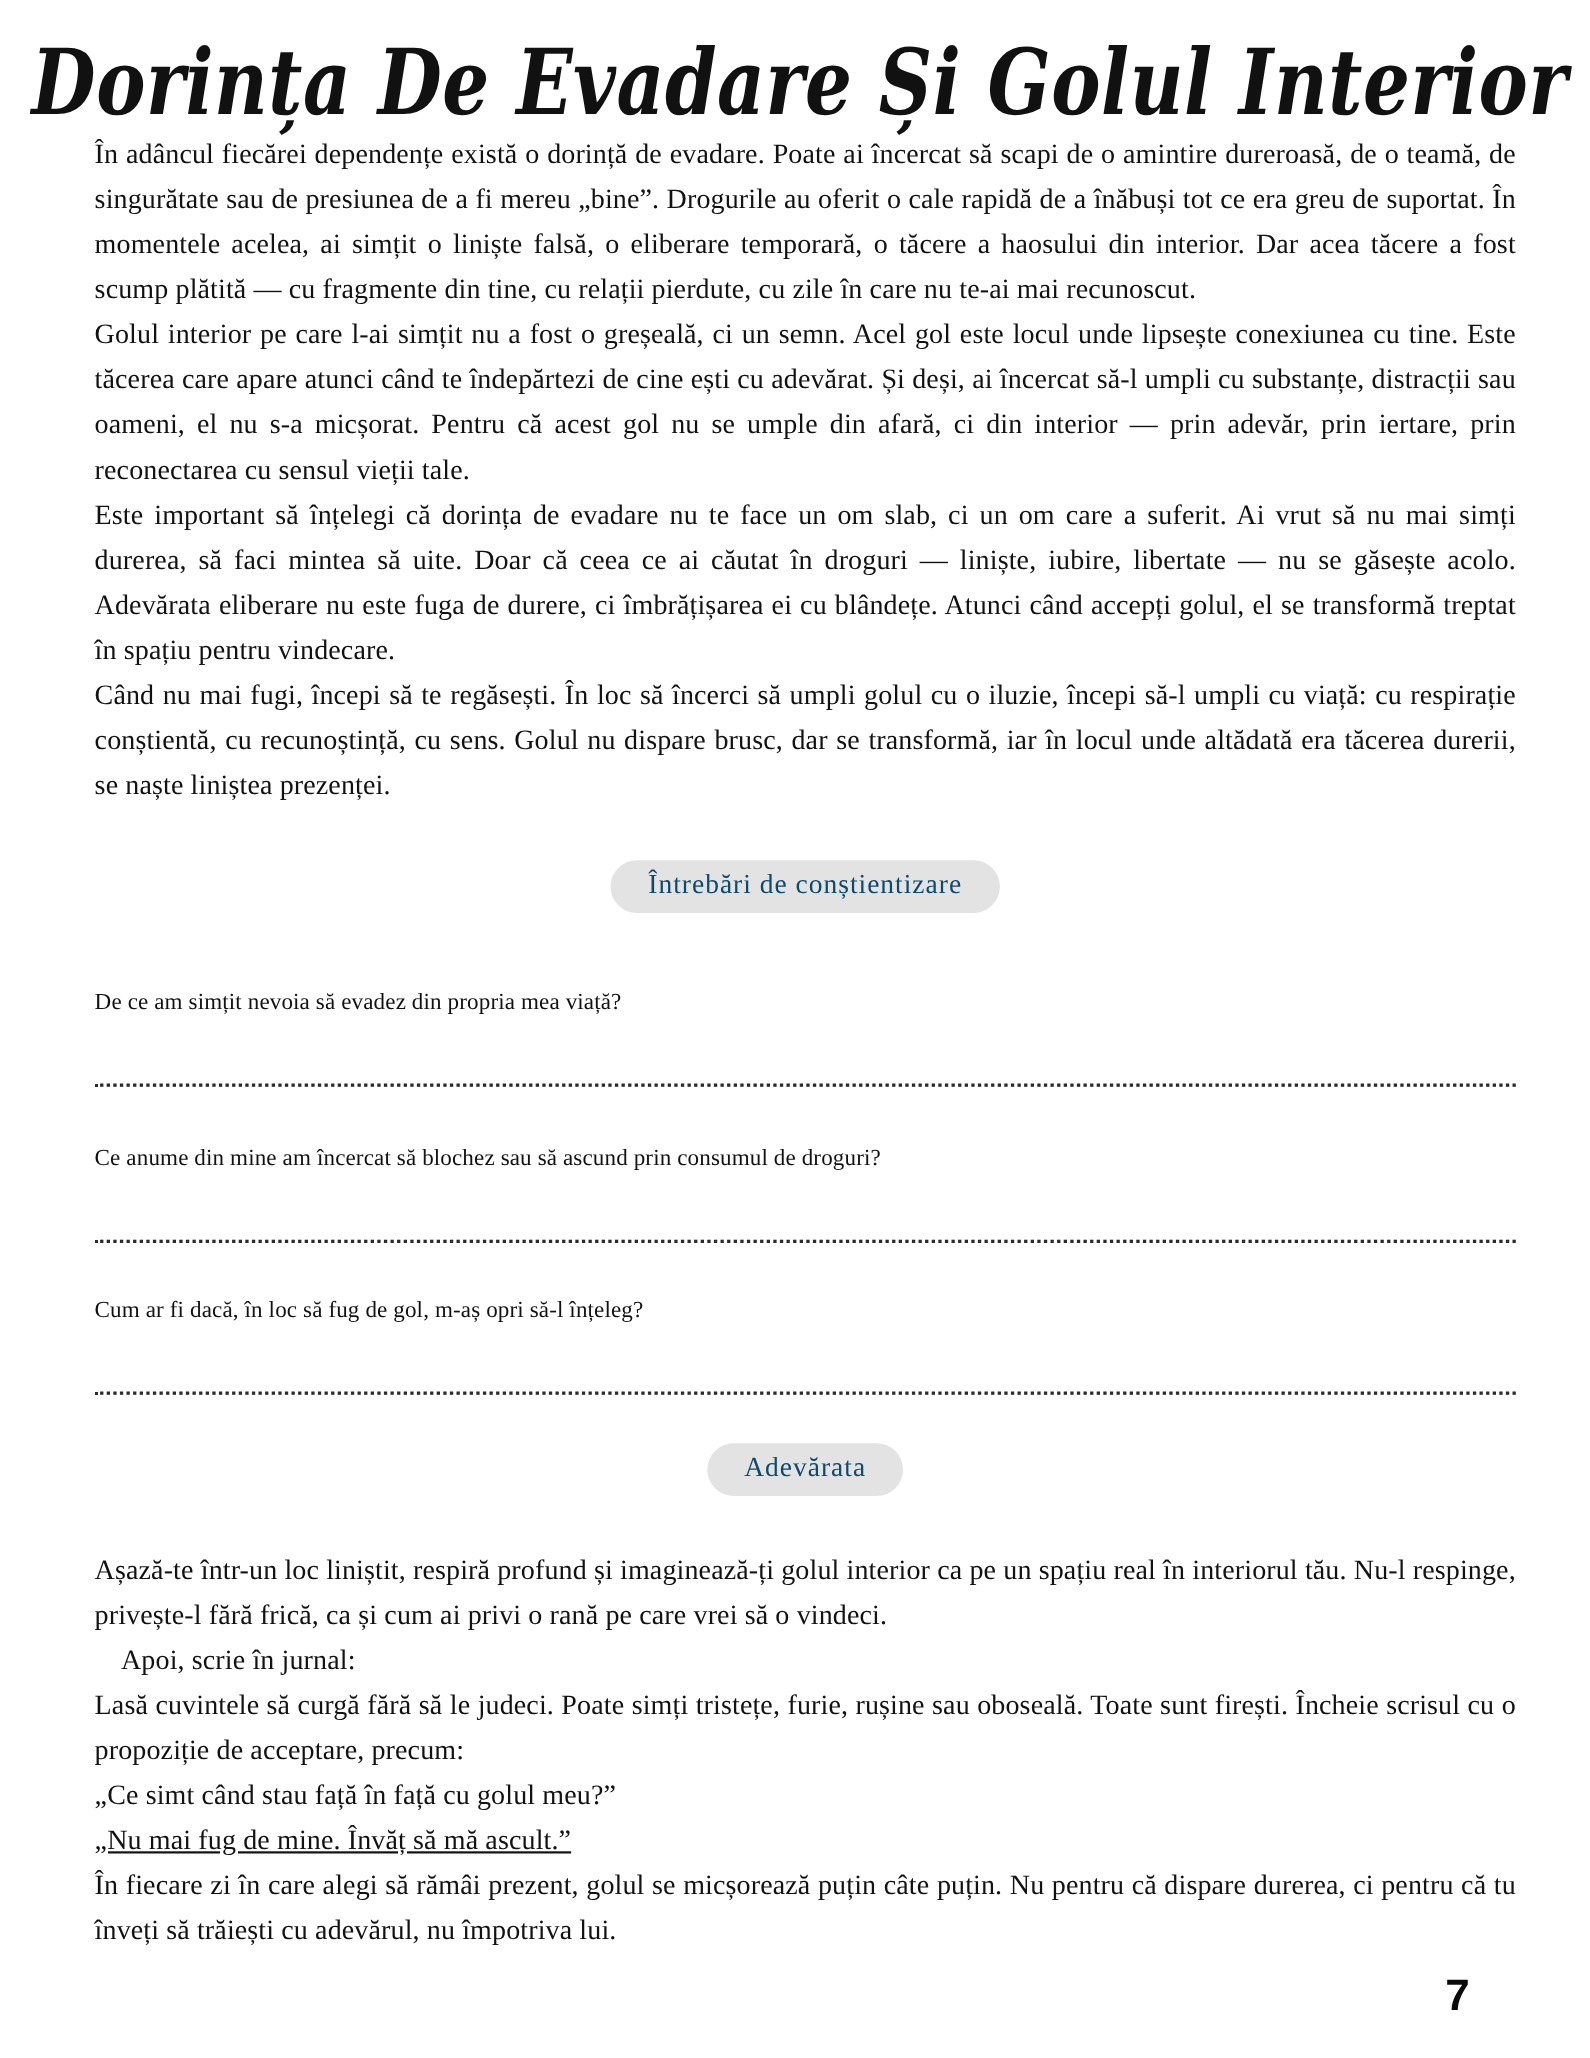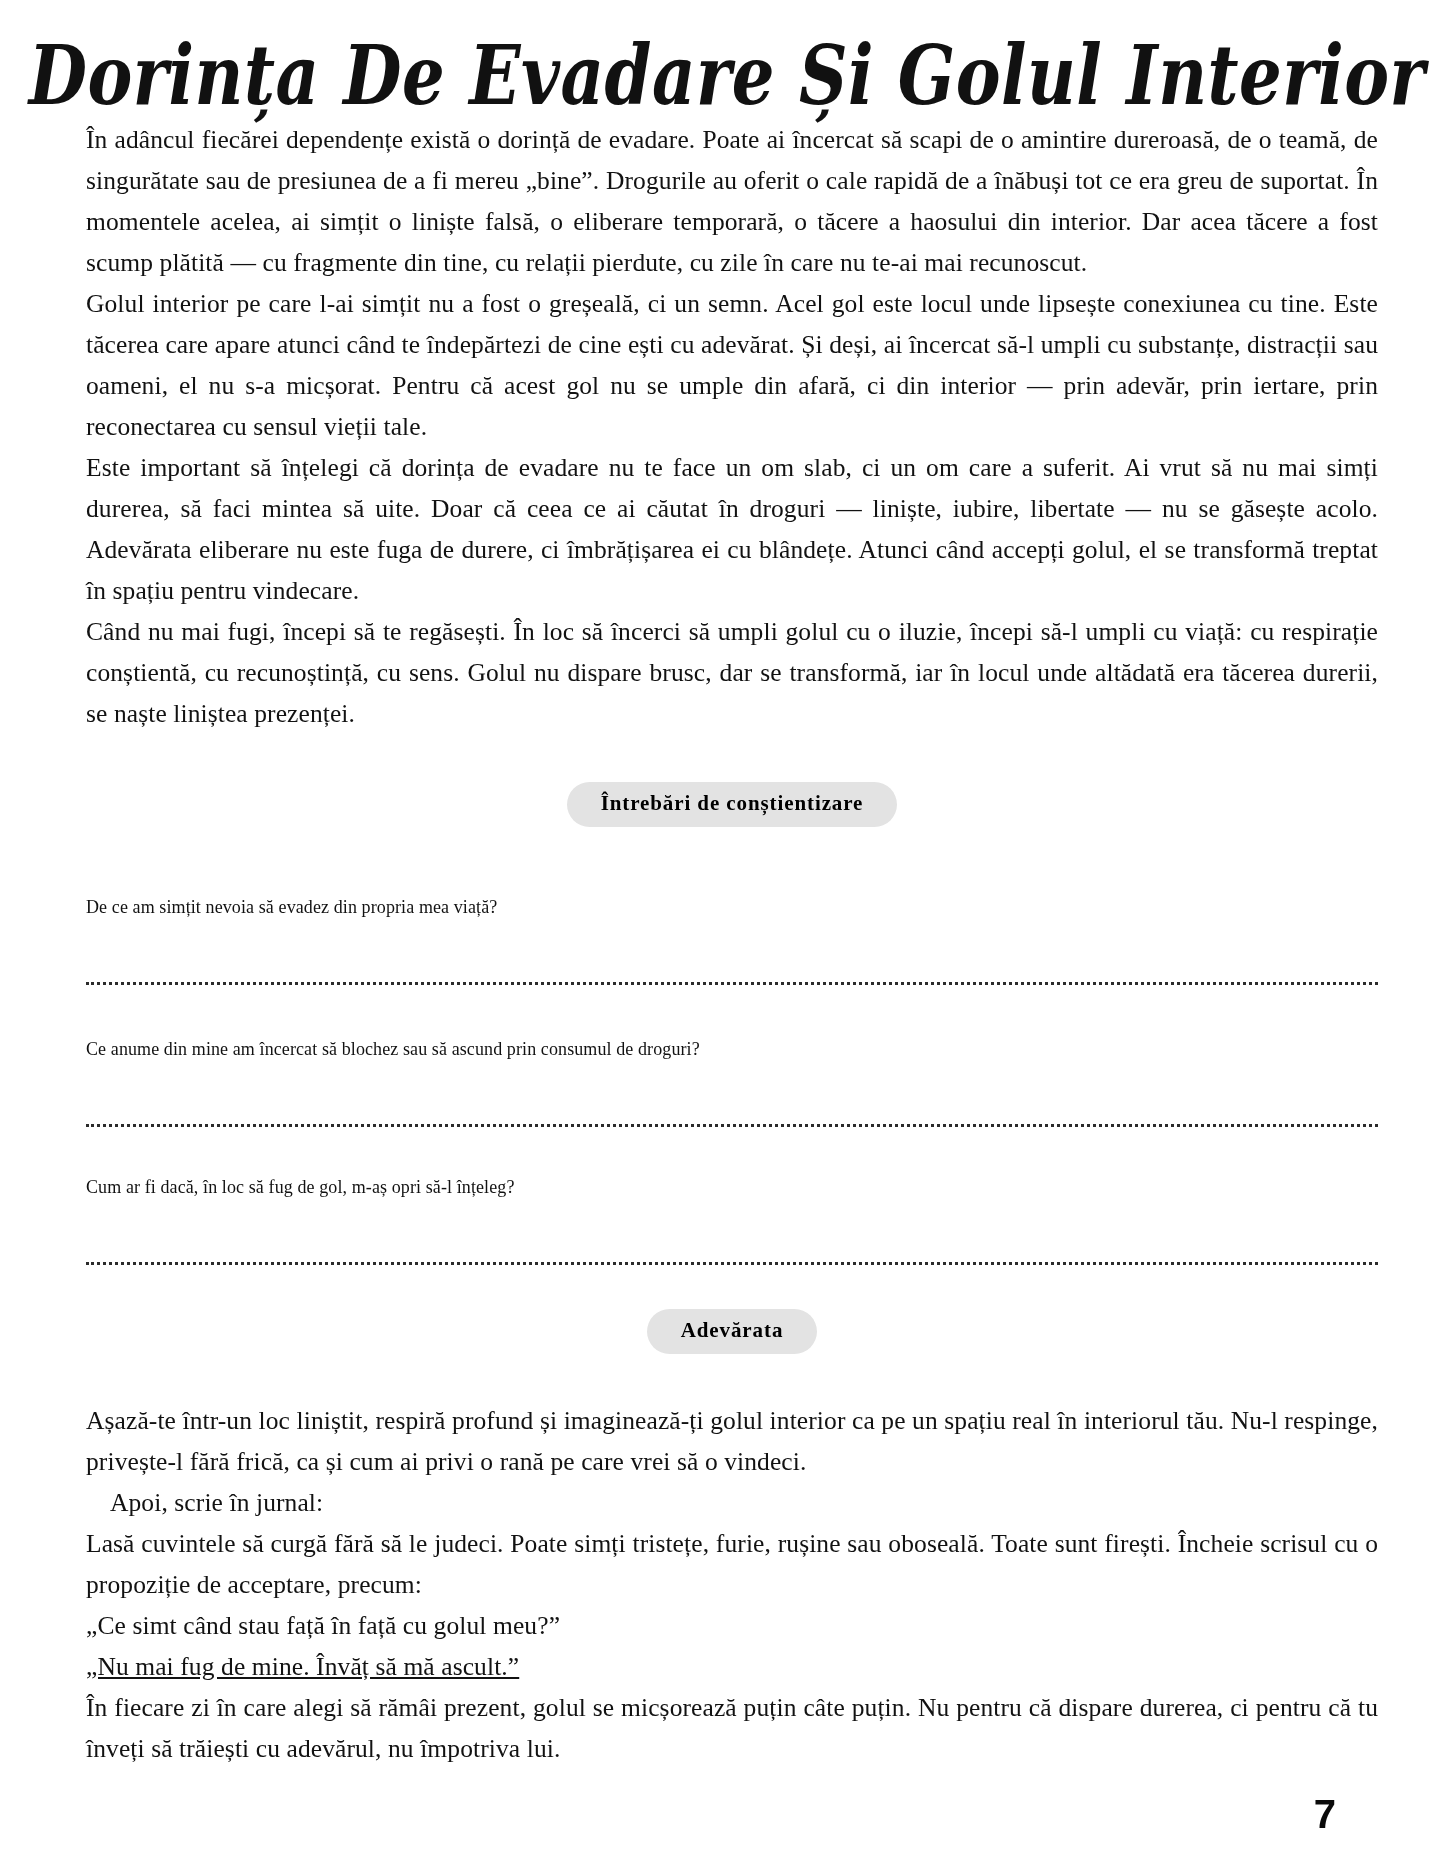--- a/index.html
+++ b/index.html
@@ -69,30 +69,30 @@
   .pill-row {
     display: flex;
     justify-content: center;
     align-items: center;
   }
   .pill {
     display: inline-block;
     background: #e3e3e3;
     border-radius: 28px;
     padding: 9px 34px 11px 34px;
-    font-size: 21px;
-    font-weight: 700;
+    font-size: 25px;
+    font-weight: 400;
     letter-spacing: 0.9px;
-    color: #000000;
+    color: #0c4a6e;
     white-space: nowrap;
   }
 
   
   .question {
-    font-size: 18px;
+    font-size: 21px;
     line-height: 36px;
     color: #121212;
     letter-spacing: 0.1px;
     margin: 0;
   }
   .answer-line {
     height: 0;
     border-bottom: 3px dotted #2b2b2b;
     margin: 0;
   }

